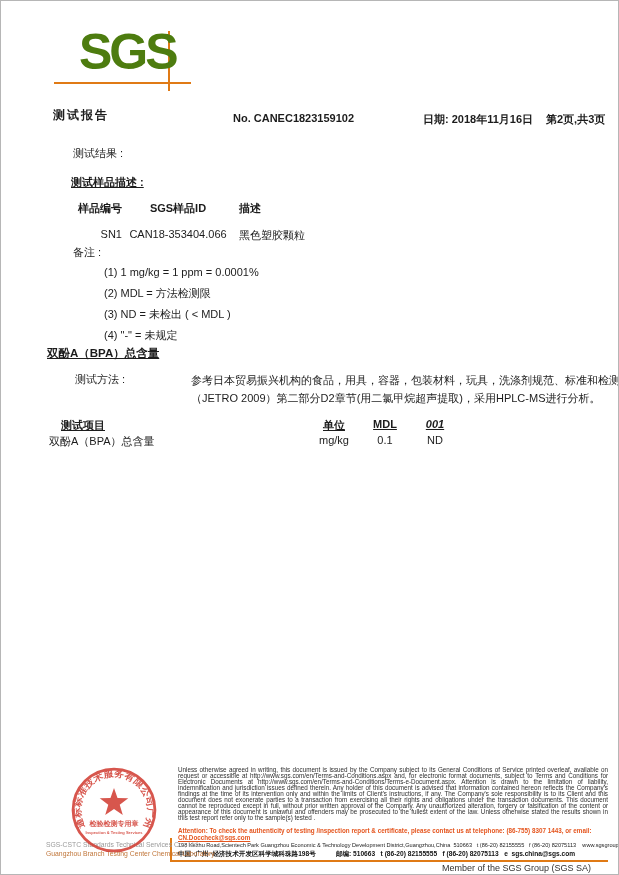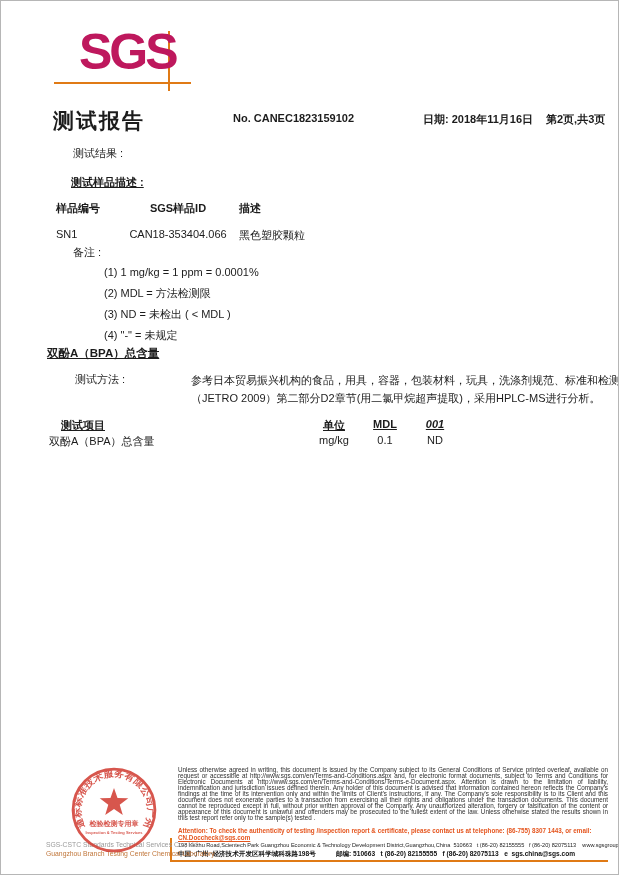--- a/index.html
+++ b/index.html
@@ -4,37 +4,37 @@
 <style>
   html,body { margin:0; padding:0; background:#e9e9e9; }
   .page {
     position:relative; width:619px; height:875px; margin:0 auto;
     background:#ffffff; border:1px solid #b6b6b6; box-sizing:border-box;
     font-family:"Liberation Sans", sans-serif; color:#1c1c1c; overflow:hidden;
   }
   .abs { position:absolute; }
 
   
-  .logo-text { left:78px; top:26px; font-size:50px; font-weight:bold; color:#be185d;
+  .logo-text { left:78px; top:26px; font-size:50px; font-weight:bold; color:#4d7c0f;
                letter-spacing:-3px; line-height:1; }
   .logo-hline { left:53px; top:81px; width:137px; height:2px; background:#e07a15; }
   .logo-vline { left:167px; top:30px; width:2px; height:60px; background:#e07a15; }
 
-  .doc-title  { left:52px;  top:106px; font-size:21px; font-weight:bold; letter-spacing:2px; }
+  .doc-title  { left:52px;  top:106px; font-size:12px; font-weight:bold; letter-spacing:2px; }
   .report-no  { left:215px; top:111px; font-size:11px; font-weight:bold; }
   .report-date{ left:405px; top:111px; font-size:11px; font-weight:bold; }
   .page-info  { left:528px; top:111px; font-size:11px; font-weight:bold; }
 
   
   .body-text { font-size:11px;padding-left:17px; }
   .results-label   { left:55px; top:145px; }
   .sample-heading  { left:53px; top:174px; font-weight:bold; text-decoration:underline; }
 
   .srow { left:0; width:619px; height:16px; }
-  .srow .sc1 { position:absolute; left:55px;  width:66px;  text-align:left; }
+  .srow .sc1 { position:absolute; left:55px;  width:66px;  text-align:right; }
   .srow .sc2 { position:absolute; left:121px; width:112px; text-align:center; }
   .srow .sc3 { position:absolute; left:238px; }
   .srow.hdr  { top:200px; font-weight:bold; }
   .srow.dat  { top:227px; }
 
   .remarks-label { left:55px; top:244px; }
   .notes   { left:86px; top:261px; line-height:21px; }
 
   .bpa-heading { left:46px; top:345px; font-size:11.5px; font-weight:bold; text-decoration:underline; }
   .method-label{ left:57px; top:371px; }
@@ -136,14 +136,15 @@
   <div class="abs company2">Guangzhou Branch Testing Center Chemical Laboratory</div>
   <div class="abs foot-vline"></div>
 
   <div class="abs disclaimer">Unless otherwise agreed in writing, this document is issued by the Company subject to its General Conditions of Service printed overleaf, available on request or accessible at http://www.sgs.com/en/Terms-and-Conditions.aspx and, for electronic format documents, subject to Terms and Conditions for Electronic Documents at http://www.sgs.com/en/Terms-and-Conditions/Terms-e-Document.aspx. Attention is drawn to the limitation of liability, indemnification and jurisdiction issues defined therein. Any holder of this document is advised that information contained hereon reflects the Company's findings at the time of its intervention only and within the limits of Client's instructions, if any. The Company's sole responsibility is to its Client and this document does not exonerate parties to a transaction from exercising all their rights and obligations under the transaction documents. This document cannot be reproduced except in full, without prior written approval of the Company. Any unauthorized alteration, forgery or falsification of the content or appearance of this document is unlawful and offenders may be prosecuted to the fullest extent of the law. Unless otherwise stated the results shown in this test report refer only to the sample(s) tested .</div>
 
   <div class="abs attention"><span>Attention: To check the authenticity of testing /inspection report &amp; certificate, please contact us at telephone: (86-755) 8307 1443, or email: </span><span class="email">CN.Doccheck@sgs.com</span></div>
 
   <div class="abs addr1">198 Kezhu Road,Scientech Park Guangzhou Economic &amp; Technology Development District,Guangzhou,China  510663   t (86-20) 82155555   f (86-20) 82075113    www.sgsgroup.com.cn</div>
   <div class="abs addr2">中国 ·广州 ·经济技术开发区科学城科珠路198号           邮编: 510663   t (86-20) 82155555   f (86-20) 82075113   e  sgs.china@sgs.com</div>
   <div class="abs foot-hline"></div>
+  <div class="abs member">Member of the SGS Group (SGS SA)</div>
 
 </div>
 
 </body></html>

